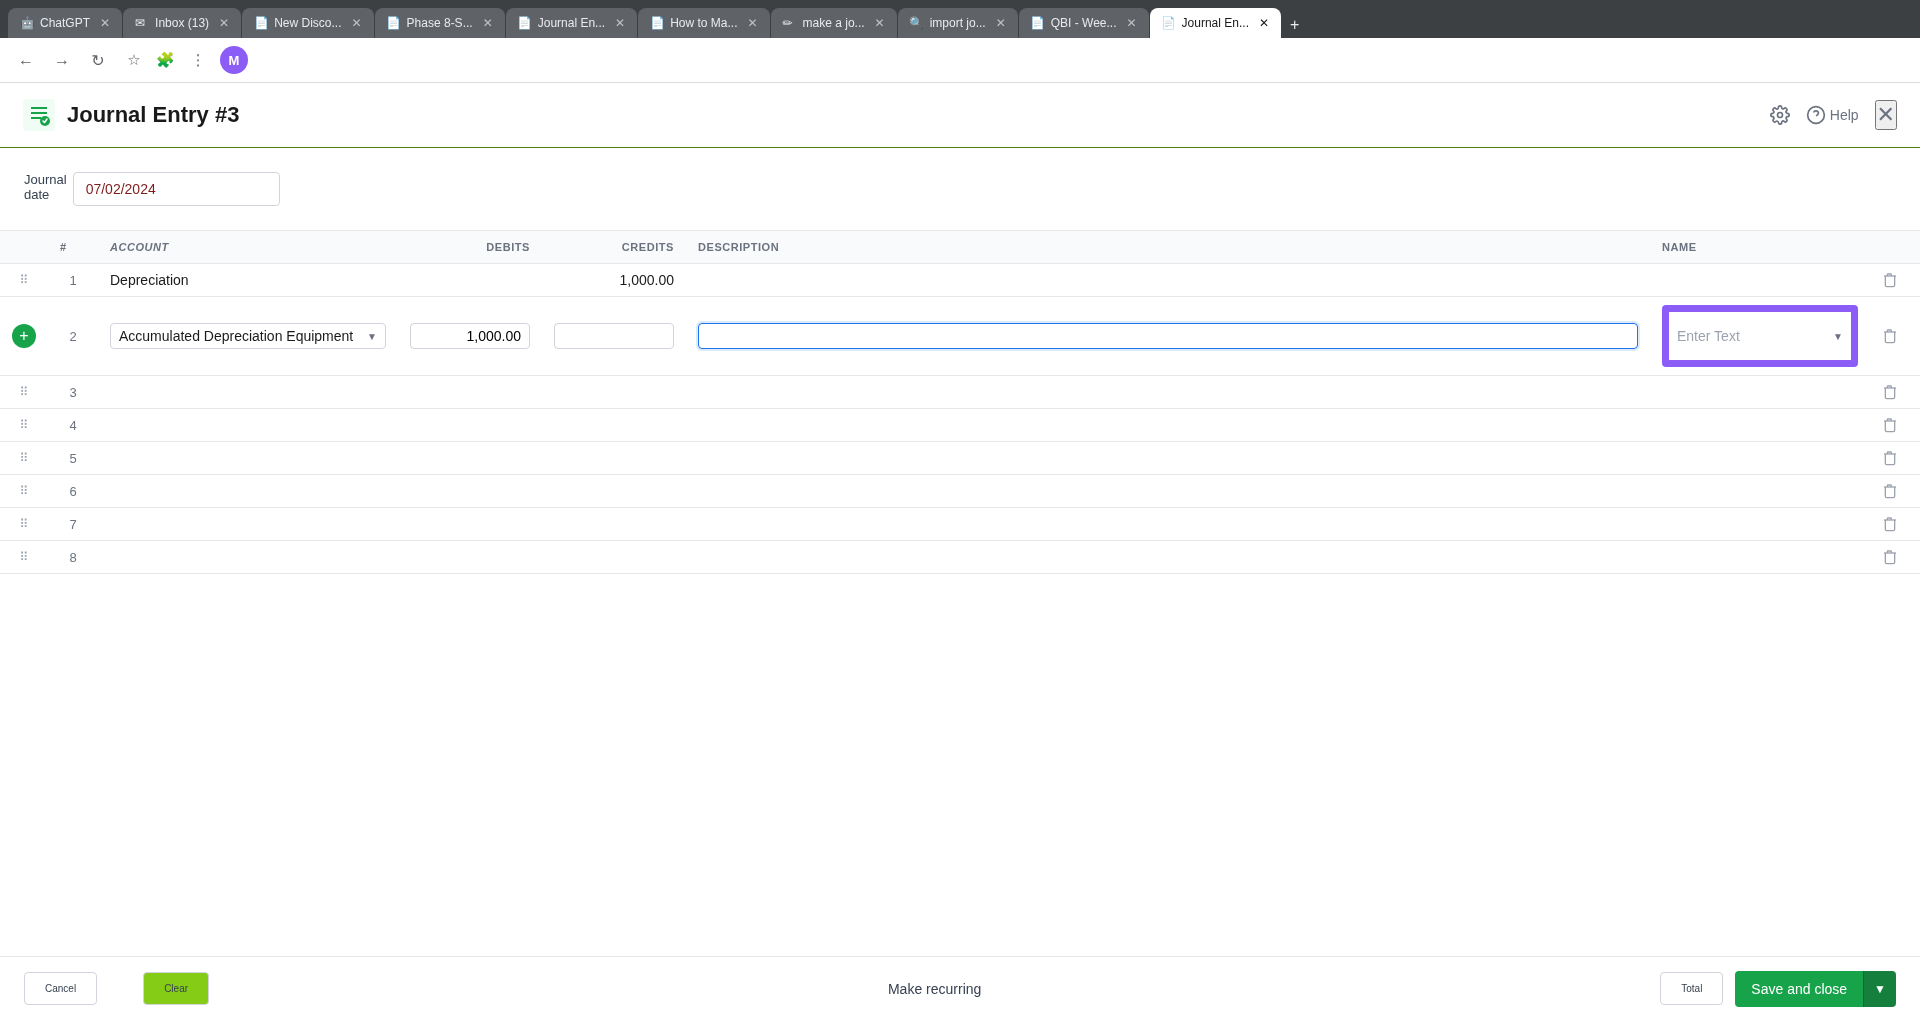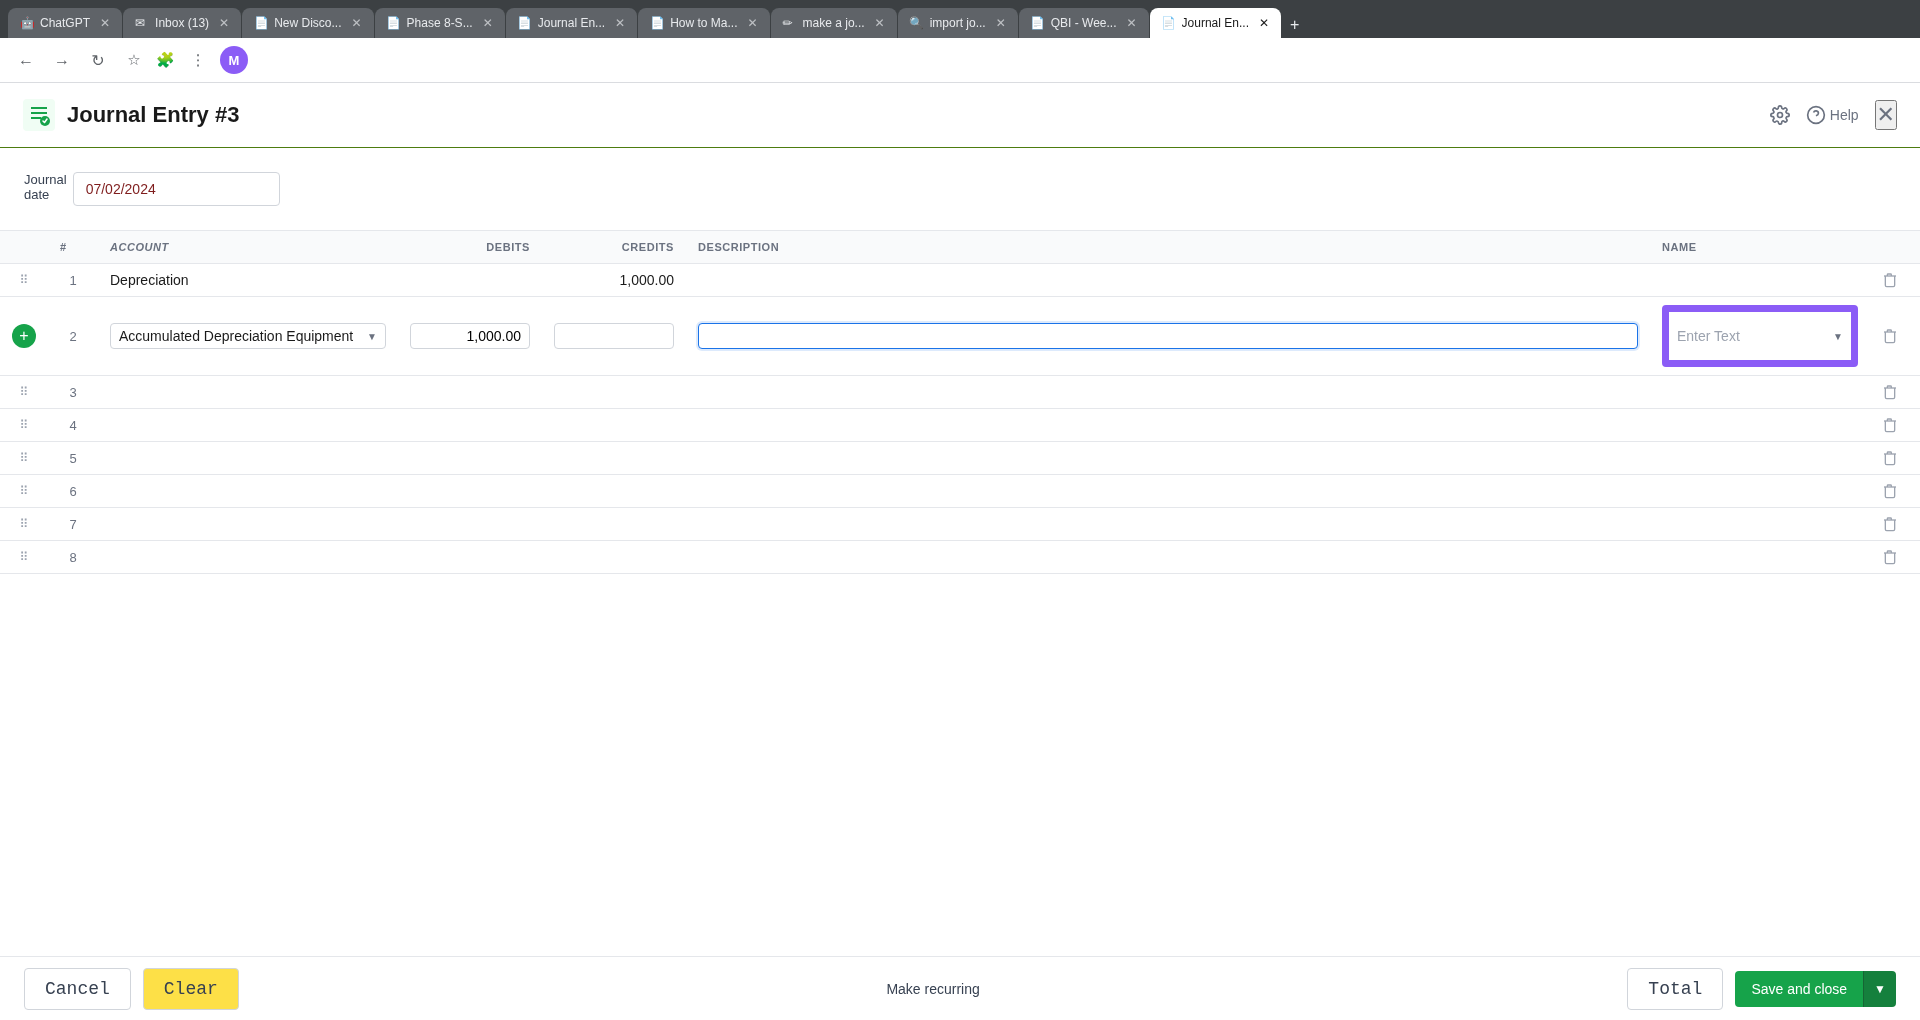--- a/index.html
+++ b/index.html
@@ -80,23 +80,23 @@
     .total-row { background: #f9fafb; }
     .total-row td { border-top: 2px solid #e5e7eb; font-weight: 600; padding: 12px; }
     .total-label { text-align: right; color: #6b7280; font-size: 13px; }
 
     
     .footer { position: fixed; bottom: 0; left: 0; right: 0; background: #ffffff; border-top: 1px solid #e5e7eb; padding: 16px 24px; display: flex; align-items: center; justify-content: space-between; height: 64px; }
     .footer-left { display: flex; gap: 12px; }
     .footer-center { color: #374151; font-size: 14px; cursor: pointer; }
     .footer-right { display: flex; gap: 12px; align-items: center; }
 
-    .btn { padding: 10px 20px; border-radius: 4px; font-size: 18px; font-weight: 500; cursor: pointer; border: 1px solid transparent; font-family: Liberation Mono, monospace; }
+    .btn { padding: 10px 20px; border-radius: 4px; font-size: 10px; font-weight: 500; cursor: pointer; border: 1px solid transparent; }
     .btn-cancel { background: white; border-color: #d1d5db; color: #374151; }
-    .btn-clear { background: #fde047; border-color: #d1d5db; color: #374151; }
+    .btn-clear { background: #84cc16; border-color: #d1d5db; color: #374151; margin-left: 34px; }
     .btn-save { background: white; border-color: #d1d5db; color: #374151; }
     .btn-save-close-main { padding: 10px 16px; background: #16a34a; color: white; border: none; border-radius: 4px 0 0 4px; font-size: 14px; font-weight: 500; cursor: pointer; }
     .btn-save-close-arrow { padding: 10px 10px; background: #15803d; color: white; border: none; border-radius: 0 4px 4px 0; font-size: 12px; cursor: pointer; border-left: 1px solid #166534; }
 
     .scrollbar-area { height: 8px; background: #f1f3f4; border-top: 1px solid #e5e7eb; position: relative; }
     .scrollbar-track { height: 8px; background: #e5e7eb; border-radius: 4px; margin: 0 4px; position: relative; }
     .scrollbar-thumb { height: 8px; width: 80px; background: #9ca3af; border-radius: 4px; position: absolute; left: 20px; }
   </style>
 </head>
 <body>

